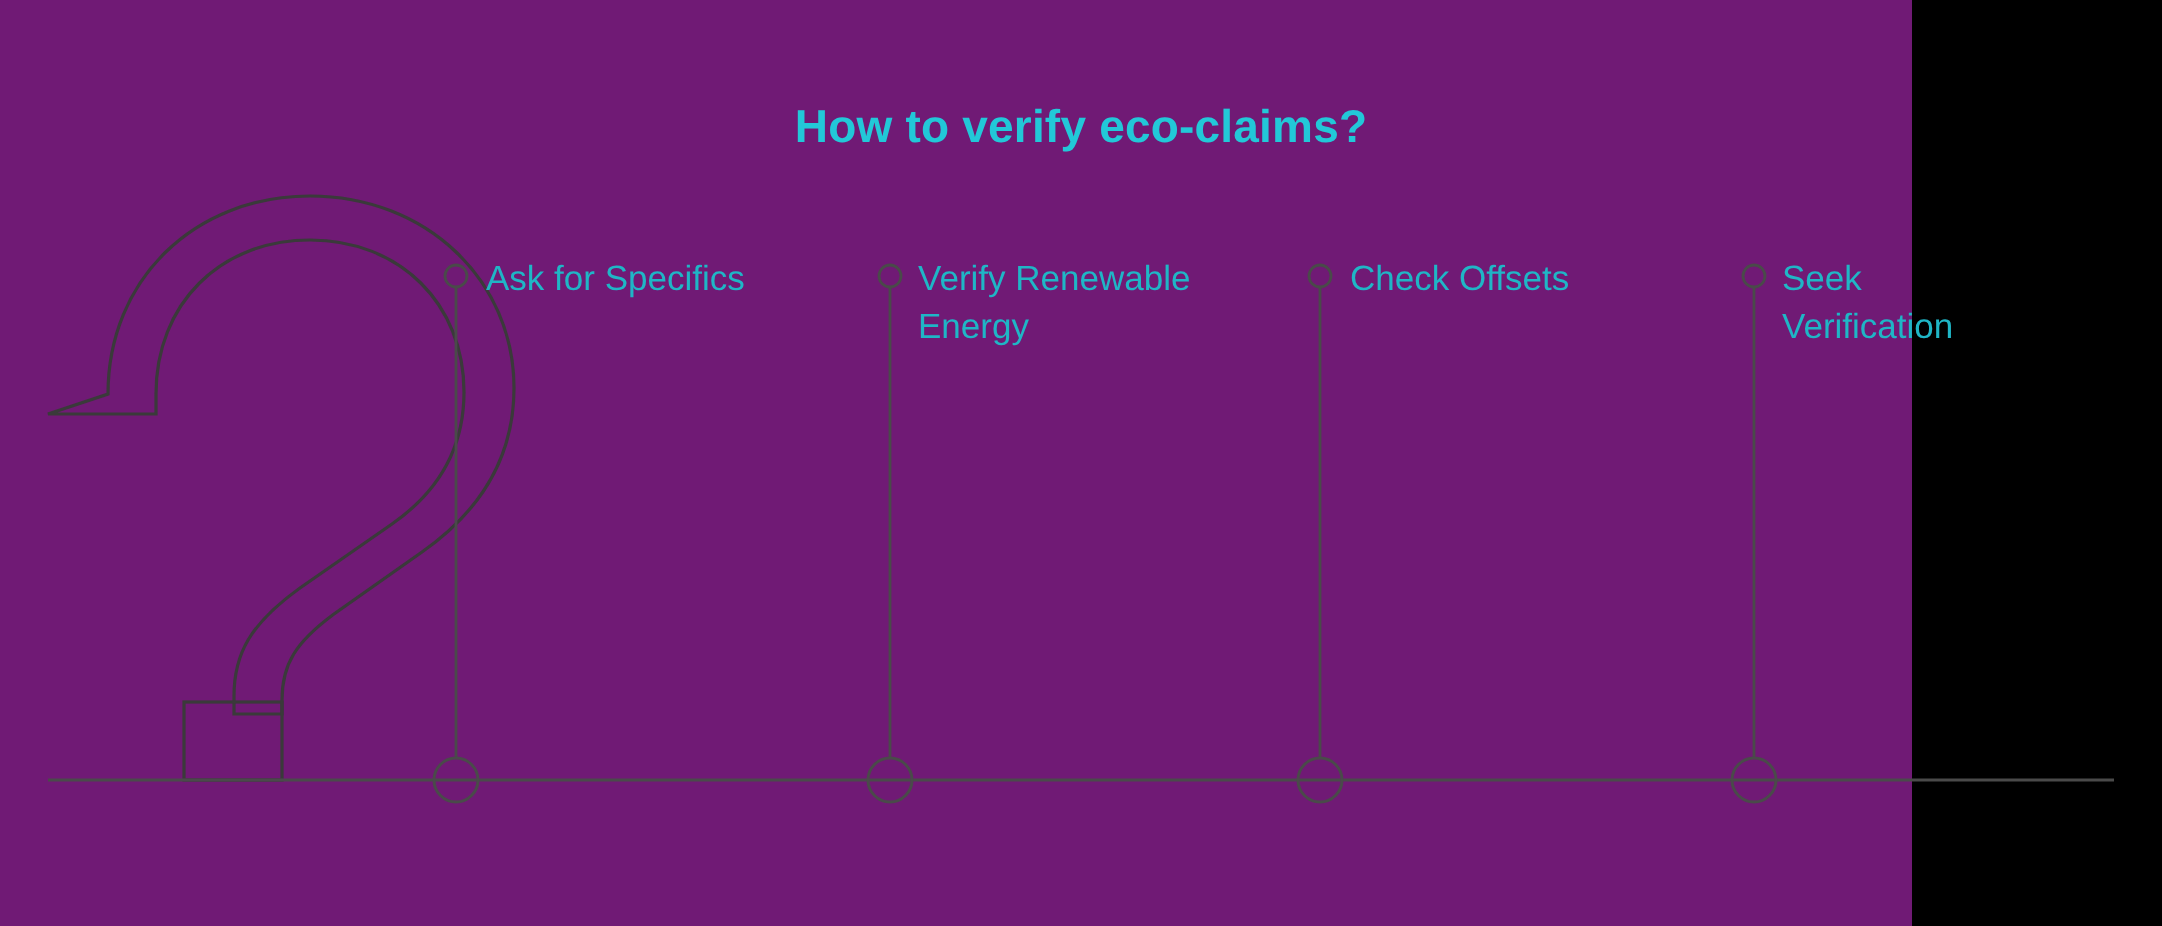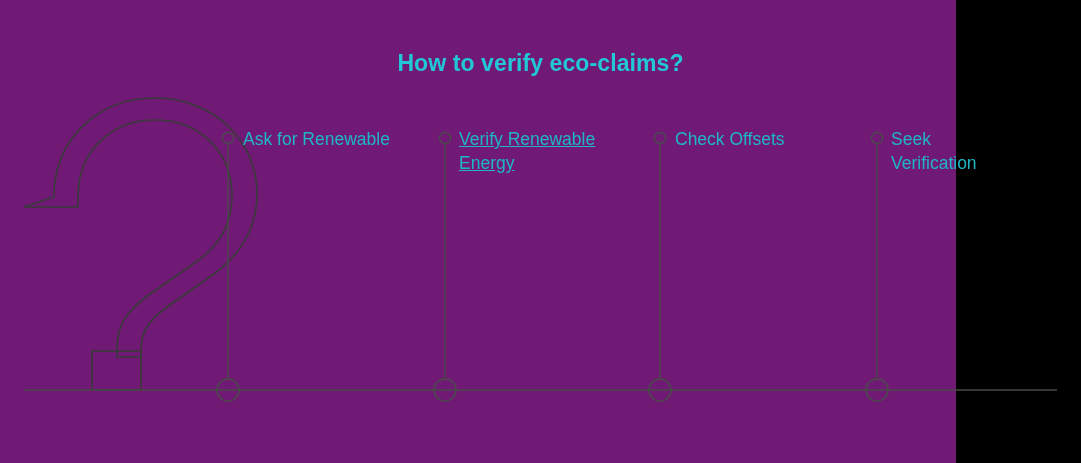--- a/index.html
+++ b/index.html
@@ -103,22 +103,22 @@
     <g>
       <circle cx="877" cy="138" r="5.5" fill="none" stroke="#4a4a4a" stroke-width="1.4"></circle>
       <line x1="877" y1="144" x2="877" y2="379" stroke="#4a4a4a" stroke-width="1.4"></line>
       <circle cx="877" cy="390" r="11" fill="none" stroke="#4a4a4a" stroke-width="1.5"></circle>
     </g>
 
   </svg>
 
   <div class="title">How to verify eco-claims?</div>
 
-  <div class="stage-label" style="left:243px; top:127px;">Ask for Renewable</div>
+  <div class="stage-label" style="left:243px; top:127px;">Ask for Specifics</div>
 
-  <div class="stage-label" style="left:459px; top:127px; width:170px;text-decoration:underline;">Verify Renewable
+  <div class="stage-label" style="left:459px; top:127px; width:170px;">Verify Renewable
 Energy</div>
 
   <div class="stage-label" style="left:891px; top:127px;">Seek Verification</div>
 
   <div class="stage-label" style="left:675px; top:127px;">Check Offsets</div>
 
 </div>
 
 </body></html>

